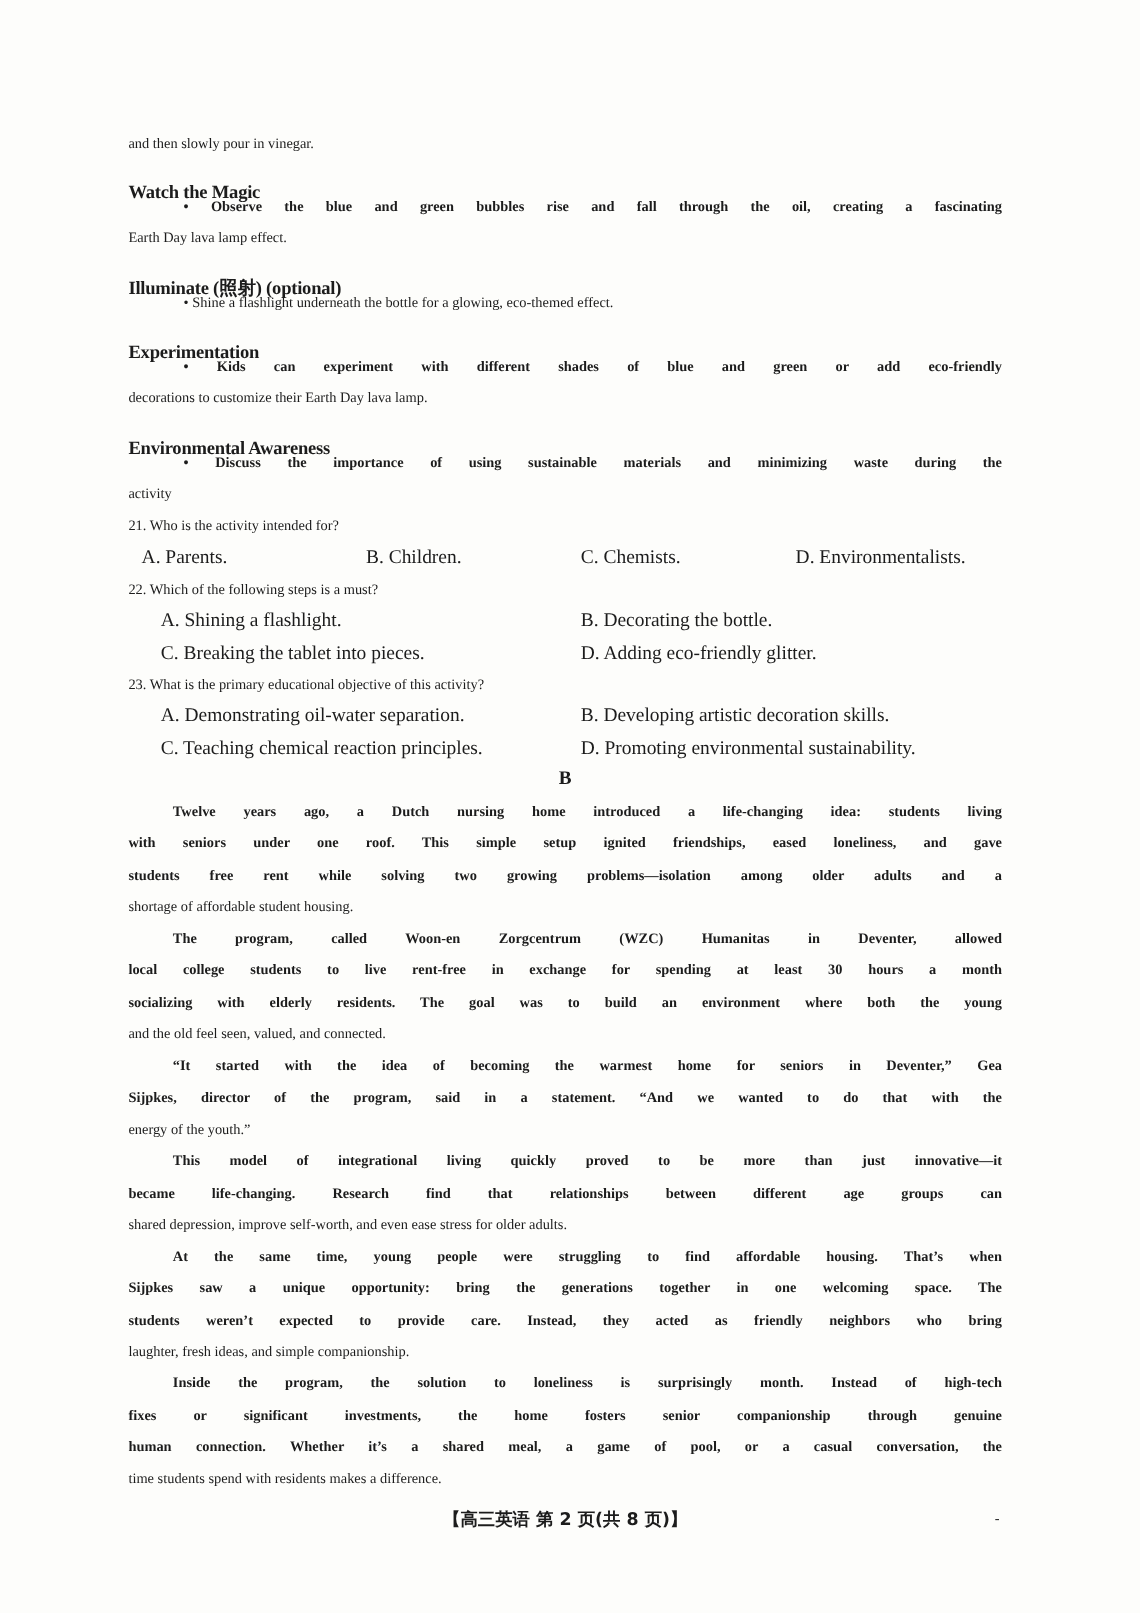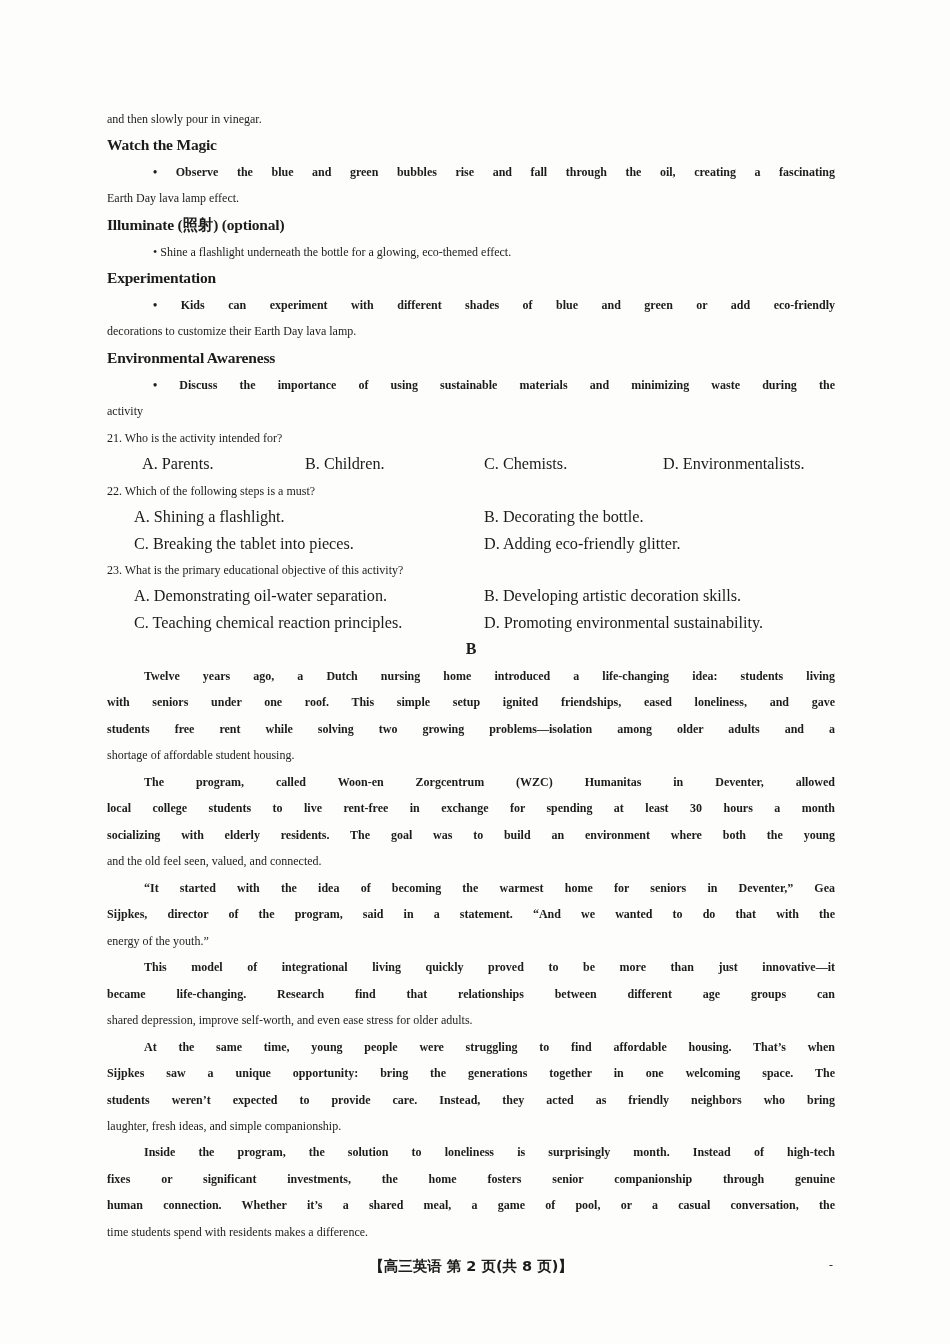--- a/index.html
+++ b/index.html
@@ -2,21 +2,21 @@
 <html><head>
 <meta charset="utf-8">
 <style>
   html, body { margin: 0; padding: 0; }
   body {
     width: 950px; height: 1344px; background: #fdfdfb; position: relative; overflow: hidden;
     font-family: "Liberation Serif", "DejaVu Serif", serif; color: #1c1c1c;
   }
   .page { position: absolute; left: 107px; top: 106px; width: 728px; }
   .line { position: absolute; left: 0; white-space: nowrap; font-size: 12px; line-height: 20px; }
-  .heading { font-weight: bold; font-size: 15.5px; letter-spacing: -0.2px; }
+  .heading { font-weight: bold; font-size: 15.5px; letter-spacing: -0.2px; margin-top: 16px; }
   .indent { left: 46px; }
   .justify { width: 728px; text-align: justify; text-align-last: justify; white-space: normal; font-weight: bold; }
   .justify.indent { width: 682px; }
   .opt { position: absolute; white-space: nowrap; font-size: 16.2px; line-height: 20px; }
   .center { position: absolute; left: 0; width: 728px; text-align: center; font-weight: bold; font-size: 16px; line-height: 20px; }
   .footer { position: absolute; left: 0; width: 728px; text-align: center; font-weight: bold; font-size: 14.5px; font-family: "DejaVu Sans", sans-serif; }
   .dash { position: absolute; left: 722px; font-size: 12px; }
 </style>
 </head>
 <body>
@@ -34,21 +34,21 @@
 
   <div class="line heading" style="top:162px">Experimentation</div>
   <div class="line justify" style="top:189px; left:46px; width:682px">• Kids can experiment with different shades of blue and green or add eco-friendly</div>
   <div class="line" style="top:215px">decorations to customize their Earth Day lava lamp.</div>
 
   <div class="line heading" style="top:242px">Environmental Awareness</div>
   <div class="line justify" style="top:269px; left:46px; width:682px">• Discuss the importance of using sustainable materials and minimizing waste during the</div>
   <div class="line" style="top:295px">activity</div>
 
   <div class="line" style="top:322px">21. Who is the activity intended for?</div>
-  <div class="opt" style="top:348px; left:35px">A. Parents.</div>
+  <div class="opt" style="top:348px; left:11px">A. Parents.</div>
   <div class="opt" style="top:348px; left:198px">B. Children.</div>
   <div class="opt" style="top:348px; left:377px">C. Chemists.</div>
   <div class="opt" style="top:348px; left:556px">D. Environmentalists.</div>
 
   <div class="line" style="top:375px">22. Which of the following steps is a must?</div>
   <div class="opt" style="top:401px; left:27px">A. Shining a flashlight.</div>
   <div class="opt" style="top:401px; left:377px">B. Decorating the bottle.</div>
   <div class="opt" style="top:428px; left:27px">C. Breaking the tablet into pieces.</div>
   <div class="opt" style="top:428px; left:377px">D. Adding eco-friendly glitter.</div>
 

